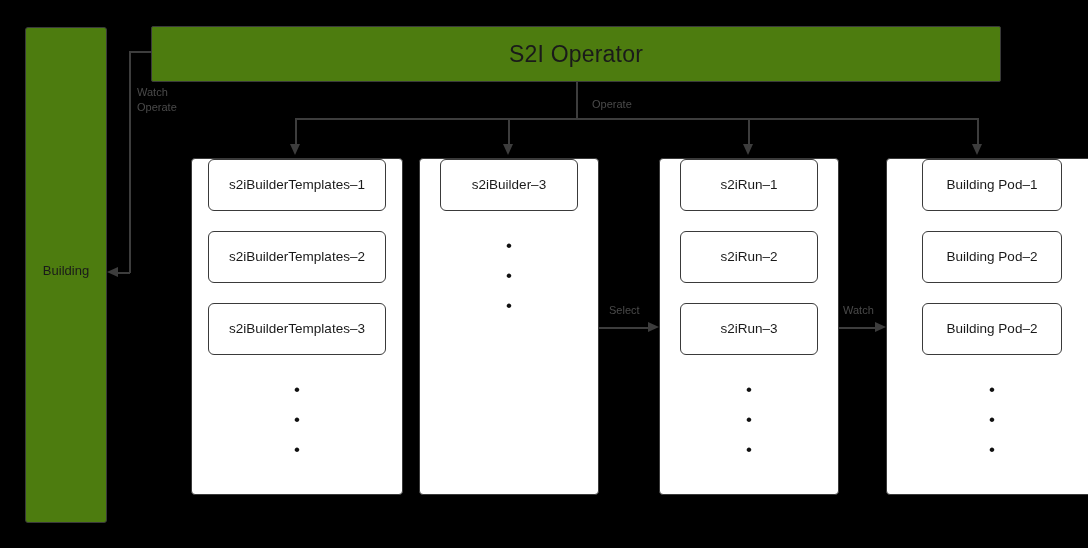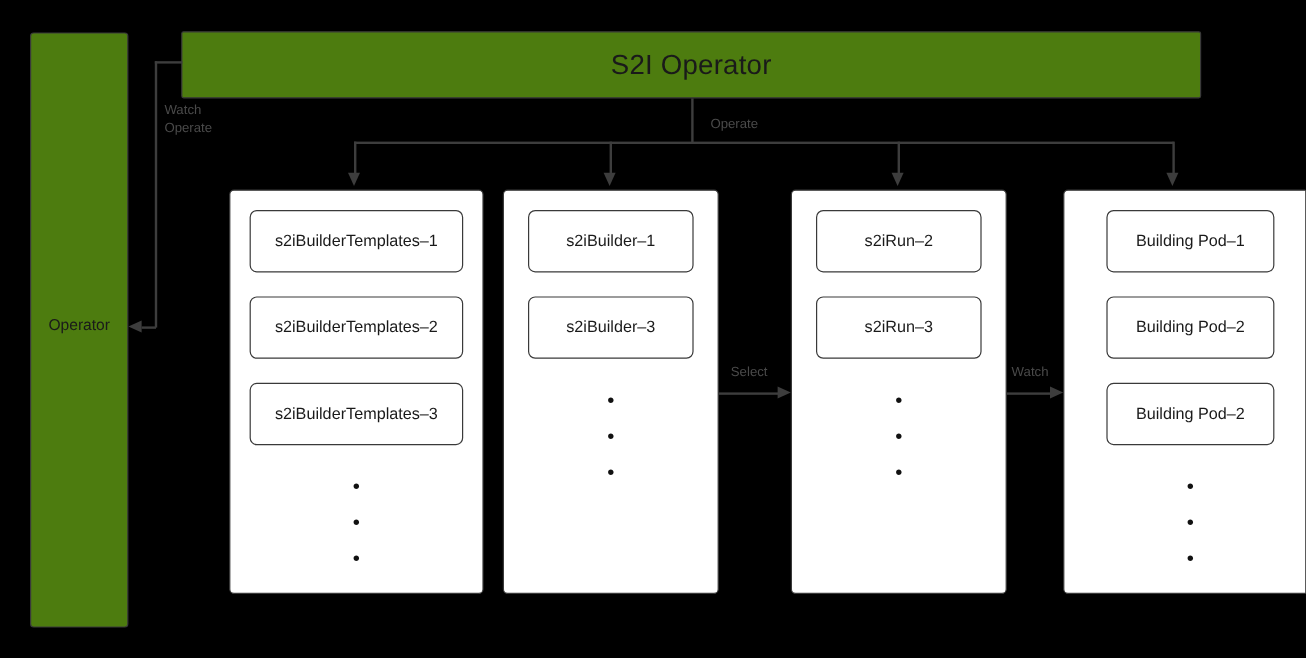--- a/index.html
+++ b/index.html
@@ -58,21 +58,20 @@
 
   
   .group {
     position: absolute;
     background: #ffffff;
     border: 1.6px solid #3a3a3a;
     border-radius: 4px;
     box-sizing: border-box;
     top: 158px;
     height: 337px;
-    padding-top: 16px;
   }
   .group-1 { left: 191px;  width: 212px; }
   .group-2 { left: 419px;  width: 180px; }
   .group-3 { left: 659px;  width: 180px; }
   .group-4 { left: 886px;  width: 212px; }
 
   .item {
     margin: 0 auto 20px auto;
     background: #ffffff;
     border: 1.6px solid #3a3a3a;
@@ -139,21 +138,21 @@
     line-height: 15px;
     white-space: pre-line;
   }
 </style>
 </head>
 <body>
 
 <div id="canvas">
 
   <div class="node apiserver-box"></div>
-  <div class="apiserver-label">Operator</div>
+  <div class="apiserver-label">Building</div>
 
   <div class="node operator-box">S2I Operator</div>
 
   <div class="ln hln" style="left:129px; top:51px; width:23px;"></div>
   <div class="ln vln" style="left:129px; top:51px; height:222px;"></div>
   <div class="ln hln" style="left:118px; top:272px; width:12px;"></div>
   <div class="arrow-left" style="left:107px; top:267px;"></div>
   <div class="edge-label" style="left:137px; top:85px;">Watch
 Operate</div>
 
@@ -186,30 +185,30 @@
     <div class="item">s2iBuilderTemplates–2</div>
     <div class="item">s2iBuilderTemplates–3</div>
     <div class="dots">
       <span>•</span>
       <span>•</span>
       <span>•</span>
     </div>
   </div>
 
   <div class="group group-2">
-    <div class="item">s2iBuilder–1</div>
     <div class="item">s2iBuilder–3</div>
     <div class="dots">
       <span>•</span>
       <span>•</span>
       <span>•</span>
     </div>
   </div>
 
   <div class="group group-3">
+    <div class="item">s2iRun–1</div>
     <div class="item">s2iRun–2</div>
     <div class="item">s2iRun–3</div>
     <div class="dots">
       <span>•</span>
       <span>•</span>
       <span>•</span>
     </div>
   </div>
 
   <div class="group group-4">

